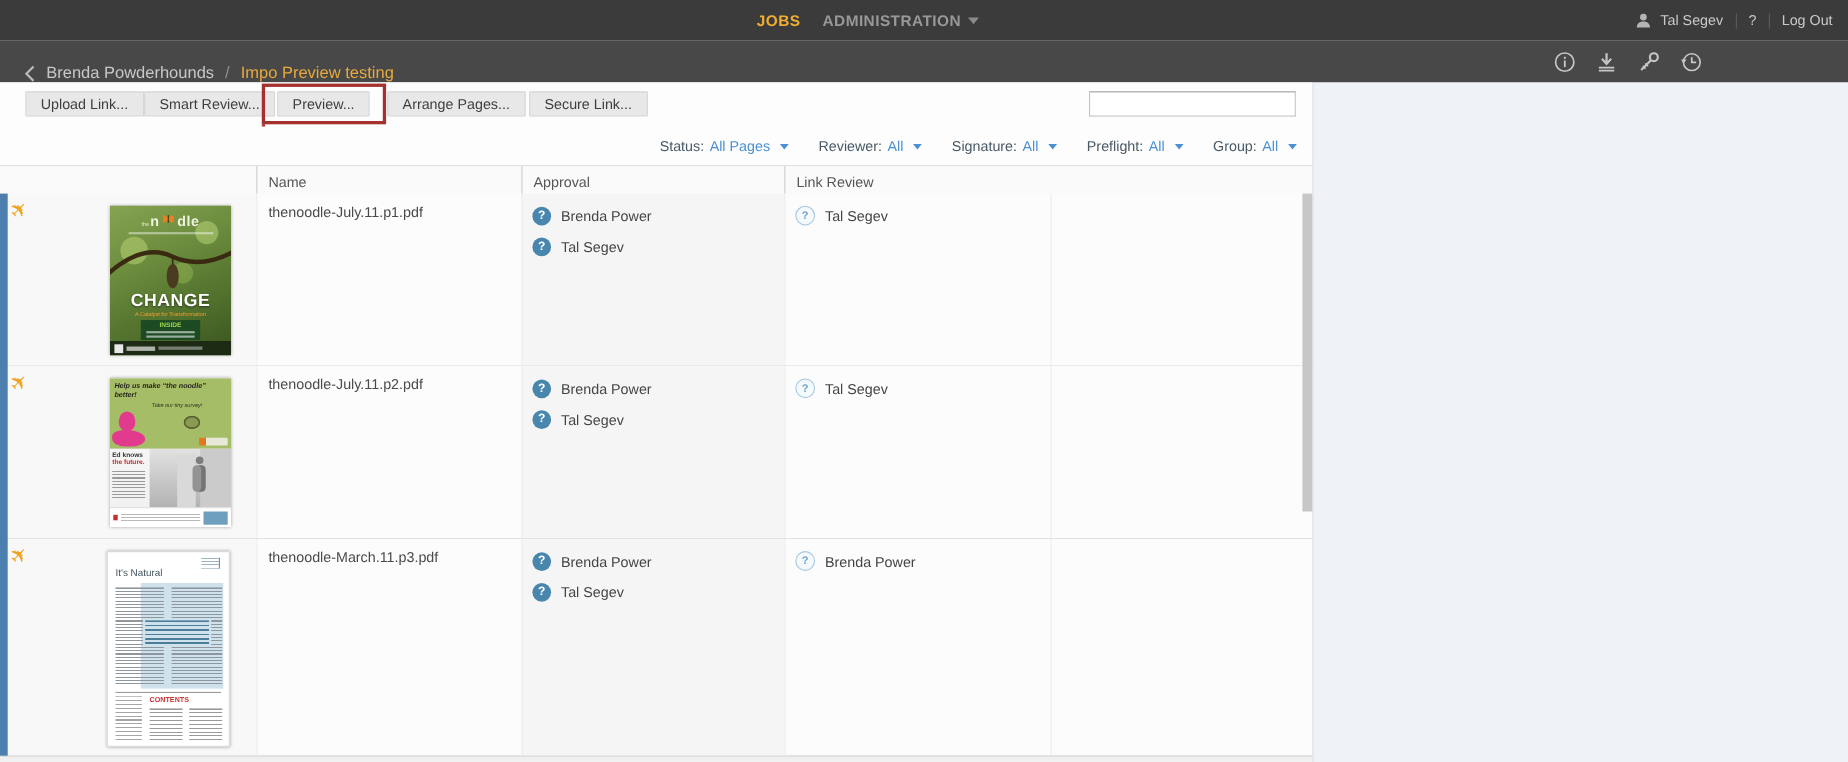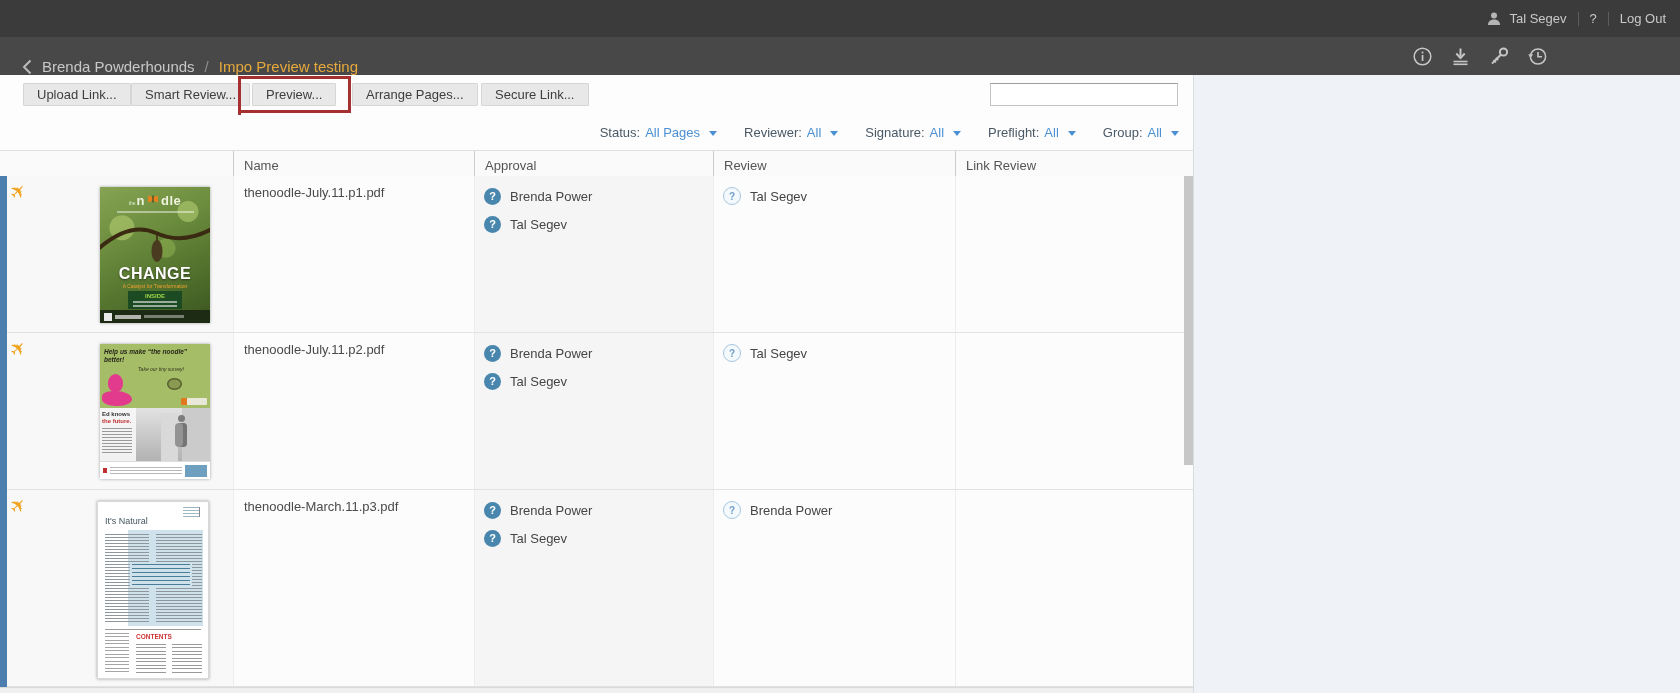--- a/index.html
+++ b/index.html
@@ -138,20 +138,27 @@
   .t3-contents{position:absolute;left:38px;top:131px;font-size:6.5px;font-weight:bold;color:#cc3333}
   .t3-left{position:absolute;left:7px;top:131px;width:24px;height:40px;background:repeating-linear-gradient(180deg,#a5a5a5 0 1px,transparent 1px 3.5px)}
   .t3-cc{position:absolute;top:142px;height:30px;background:repeating-linear-gradient(180deg,#9a9a9a 0 1px,transparent 1px 3.5px)}
   .t3-cc.a{left:38px;width:30px}
   .t3-cc.b{left:74px;width:30px}
 </style>
 </head>
 <body>
 
 <div class="topbar">
+  <div class="topnav">
+    <span class="nav-item nav-jobs">JOBS</span>
+    <span class="nav-item nav-admin">
+      <span>ADMINISTRATION</span>
+      <span class="caret"></span>
+    </span>
+  </div>
   <div class="topbar-right">
     <span class="tb-link">
       <svg width="16" height="16" viewBox="0 0 16 16">
         <circle cx="8" cy="4.6" r="3" fill="#b5b5b5"></circle>
         <path d="M2 14 c0-4 3-5.5 6-5.5 s6 1.5 6 5.5 z" fill="#b5b5b5"></path>
       </svg>
       <span>Tal Segev</span>
     </span>
     <span class="tb-div"></span>
     <span class="tb-link">?</span>
@@ -253,21 +260,20 @@
         <span class="f-caret"></span>
       </span>
     </span>
   </div>
 </div>
 
 <div class="thead">
   <div class="th w-thumb"></div>
   <div class="th w-name">Name</div>
   <div class="th w-appr">Approval</div>
-  <div class="th w-rev">Review</div>
   <div class="th w-col">Link Review</div>
 </div>
 
 <div class="rows">
 
   <div class="row" style="height:157px">
     <div class="cell c-thumb w-thumb">
       <span class="plane">✈</span>
       <div class="thumb thumb1">
         <div class="cv-mast">

